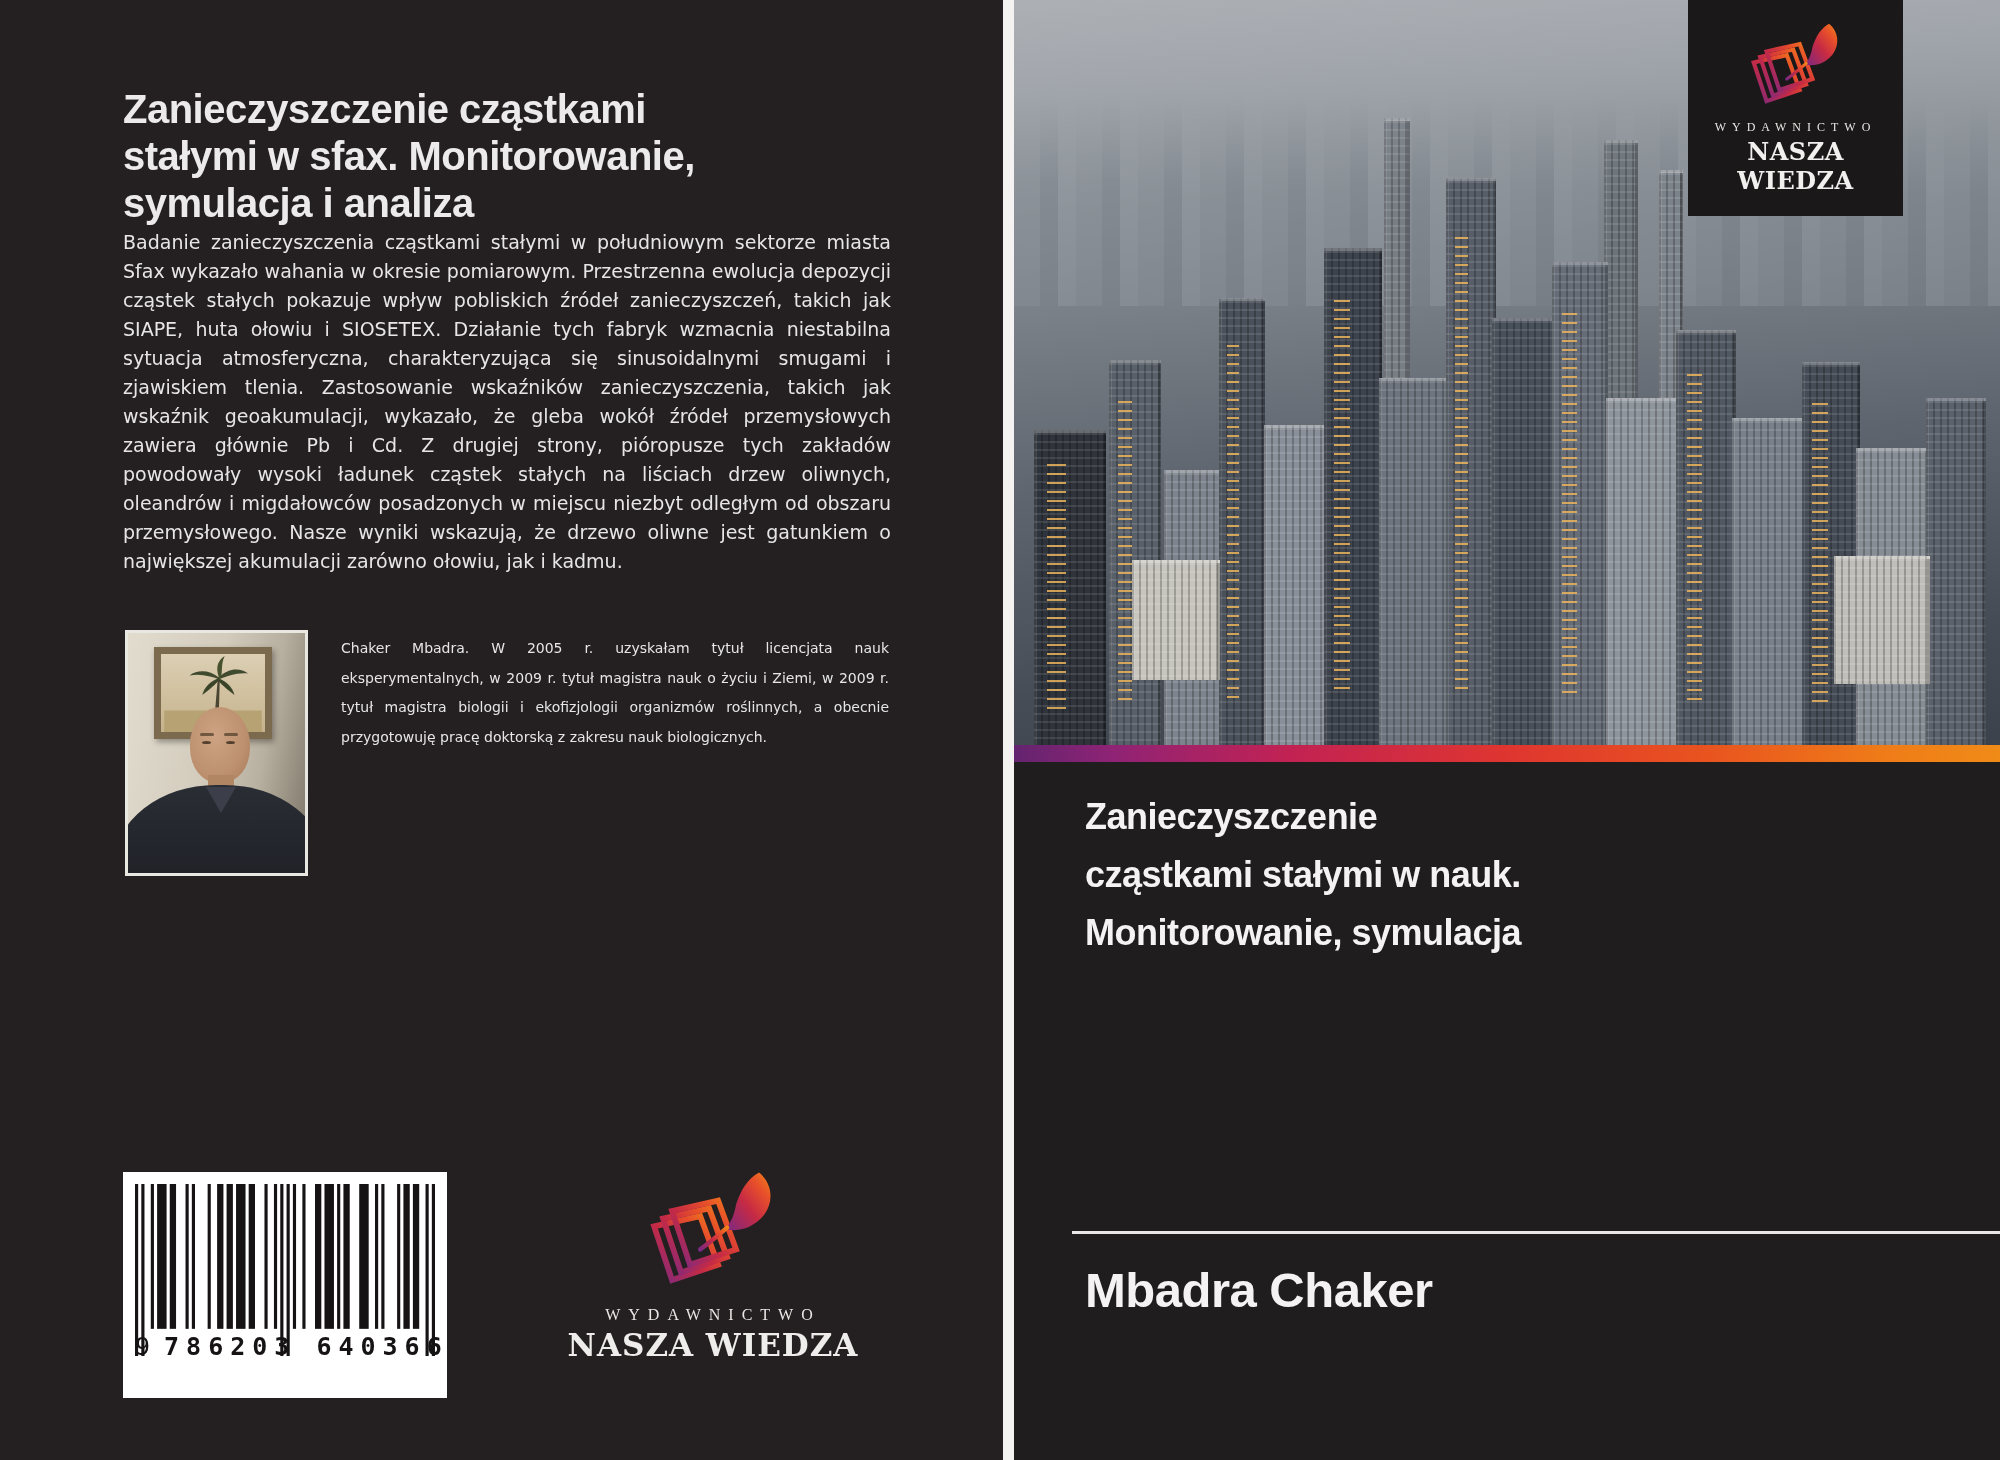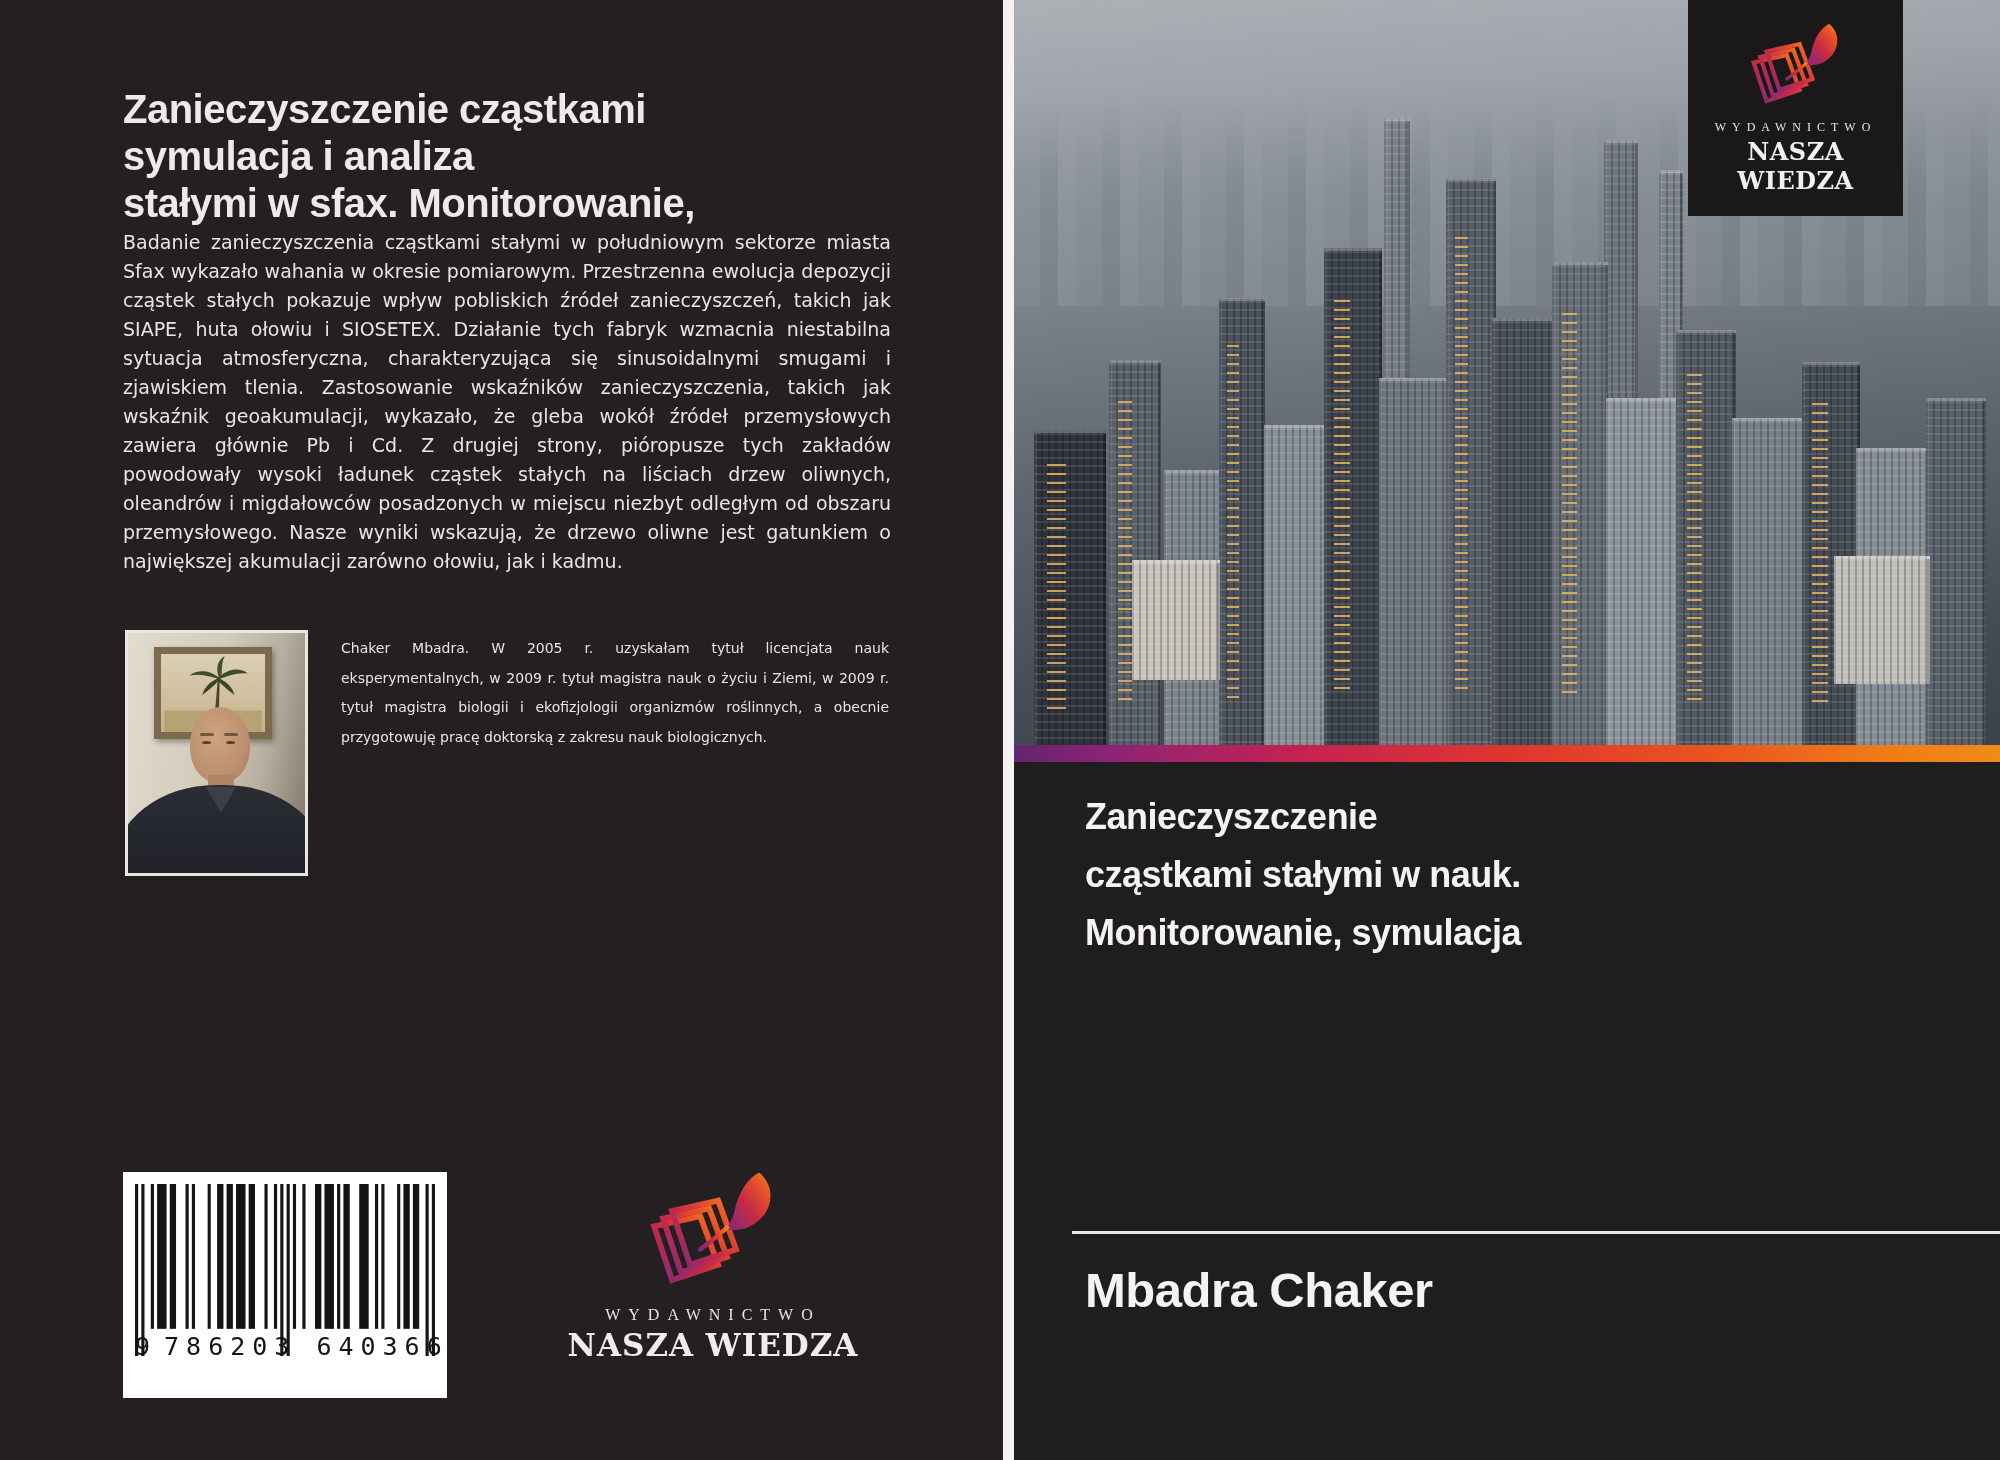--- a/index.html
+++ b/index.html
@@ -35,21 +35,21 @@
     clip-path:polygon(0 0,100% 0,50% 100%);}
   .author-bio{position:absolute;left:218px;top:6px;width:548px;color:#e7e5e5;
     font-size:14px;line-height:29.5px;text-align:justify;}
 
   
   .barcode{position:absolute;left:123px;top:1172px;width:324px;height:226px;background:#fff;padding:12px 12px 6px;}
   .barcode svg{display:block;width:300px;height:172px;}
   .barcode-digits{position:relative;margin-top:-22px;display:flex;align-items:flex-end;
     font-family:"DejaVu Sans Mono",monospace;font-size:25px;color:#161314;line-height:26px;}
   .barcode-digits .bd-prefix{margin-right:14px;}
-  .barcode-digits .bd-group{letter-spacing:7px;margin-right:20px;}
+  .barcode-digits .bd-group{letter-spacing:7px;margin-right:20px;font-weight:bold;}
 
   
   .publisher-block{position:absolute;text-align:center;color:#efedec;}
   .publisher-back{left:560px;top:1170px;width:306px;}
   .publisher-back svg.logo{width:168px;height:128px;}
   .publisher-back .pub-top{font-family:"Liberation Serif",serif;font-size:16px;letter-spacing:8px;margin-top:4px;color:#e9e7e5;}
   .publisher-back .pub-bottom{font-family:"DejaVu Serif",serif;font-weight:700;font-size:31px;letter-spacing:1px;margin-top:3px;}
 
   
   .spine{position:absolute;left:1003px;top:0;width:11px;height:1460px;background:#f4f3f1;}
@@ -86,22 +86,22 @@
 </style>
 </head>
 <body>
 
 <div class="spread">
 
   <section class="back-cover">
 
     <h1 class="back-title">
       <span style="display:block">Zanieczyszczenie cząstkami</span>
+      <span style="display:block">stałymi w sfax. Monitorowanie,</span>
       <span style="display:block">symulacja i analiza</span>
-      <span style="display:block">stałymi w sfax. Monitorowanie,</span>
     </h1>
 
     <p class="back-description">Badanie zanieczyszczenia cząstkami stałymi w południowym sektorze miasta Sfax wykazało wahania w okresie pomiarowym. Przestrzenna ewolucja depozycji cząstek stałych pokazuje wpływ pobliskich źródeł zanieczyszczeń, takich jak SIAPE, huta ołowiu i SIOSETEX. Działanie tych fabryk wzmacnia niestabilna sytuacja atmosferyczna, charakteryzująca się sinusoidalnymi smugami i zjawiskiem tlenia. Zastosowanie wskaźników zanieczyszczenia, takich jak wskaźnik geoakumulacji, wykazało, że gleba wokół źródeł przemysłowych zawiera głównie Pb i Cd. Z drugiej strony, pióropusze tych zakładów powodowały wysoki ładunek cząstek stałych na liściach drzew oliwnych, oleandrów i migdałowców posadzonych w miejscu niezbyt odległym od obszaru przemysłowego. Nasze wyniki wskazują, że drzewo oliwne jest gatunkiem o największej akumulacji zarówno ołowiu, jak i kadmu.</p>
 
     <div class="author-row">
       <div class="author-photo">
         <div class="photo-wall"></div>
         <div class="photo-frame">
           <svg viewBox="0 0 100 80">
             <rect x="0" y="58" width="100" height="22" fill="#b7a273"></rect>

